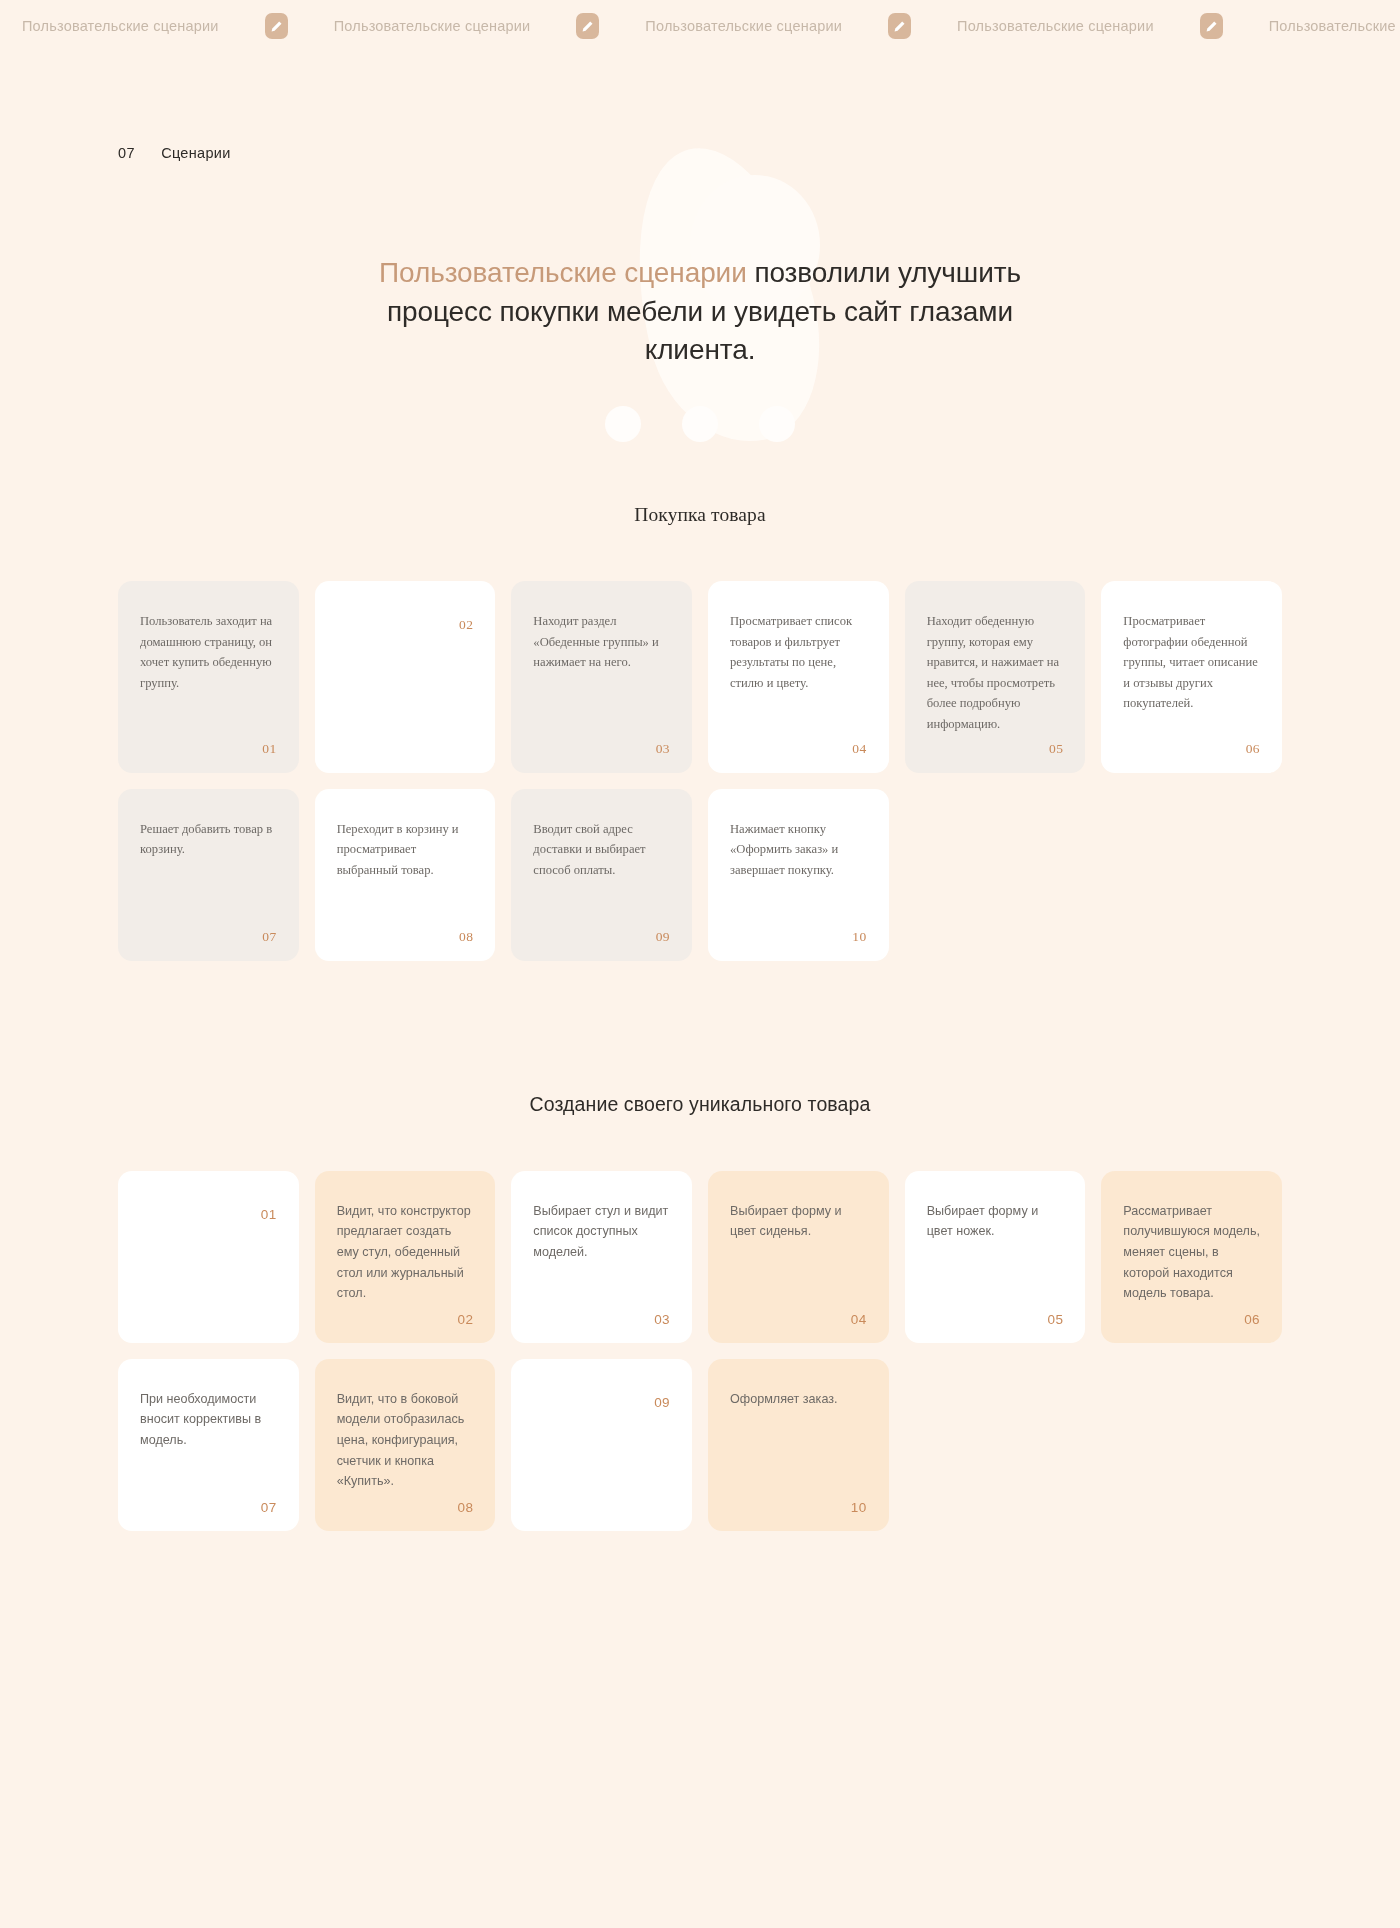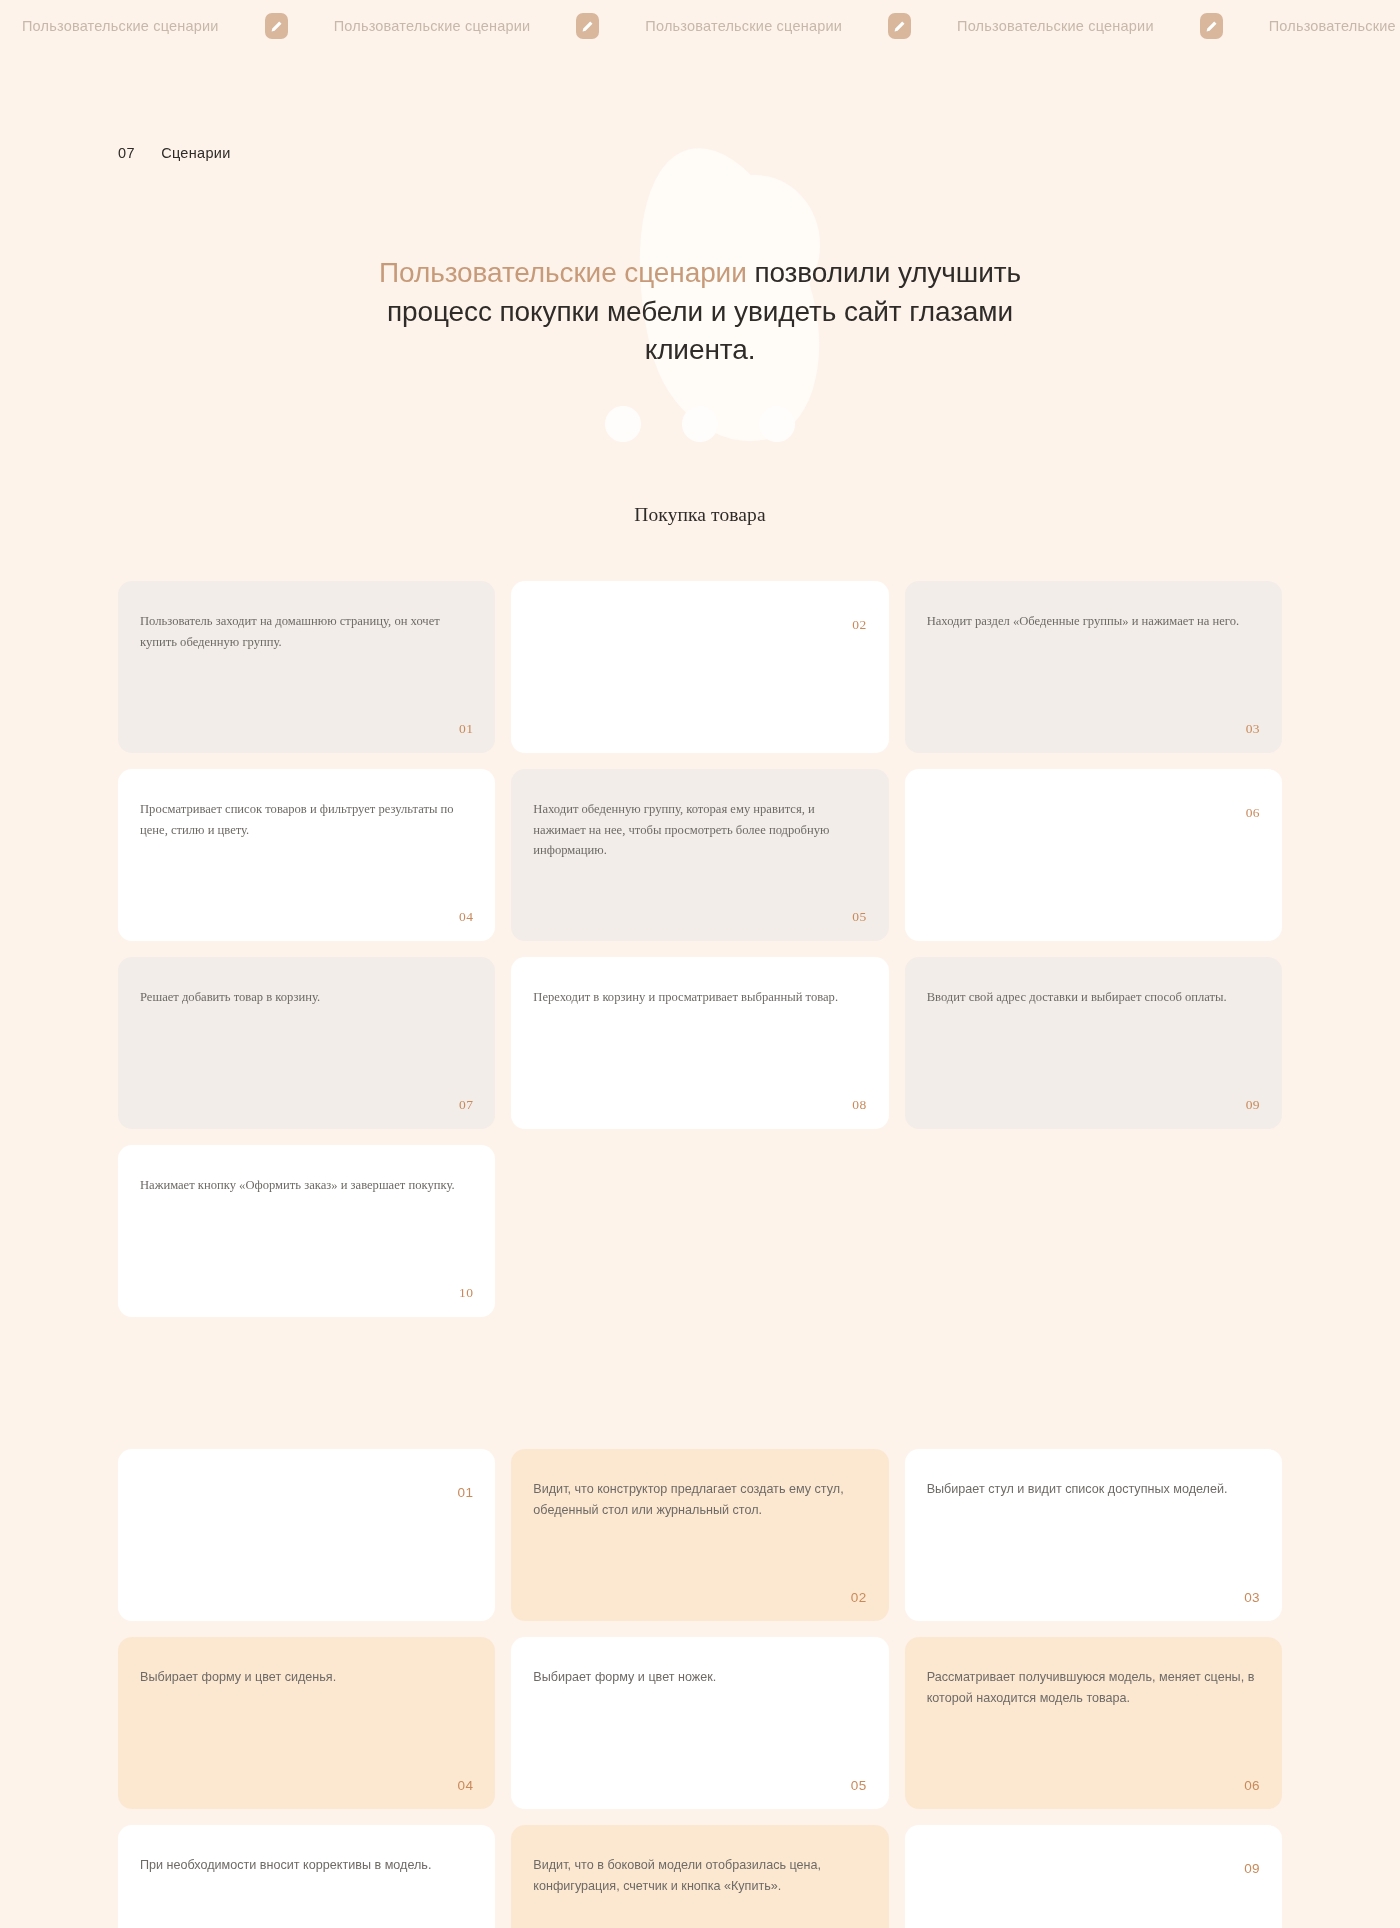--- a/index.html
+++ b/index.html
@@ -151,21 +151,21 @@
     font-size: 19.5px;
     font-weight: 400;
     color: #2E2B28;
     letter-spacing: .1px;
   }
 
   .grid {
     width: 1164px;
     margin: 0 auto;
     display: grid;
-    grid-template-columns: repeat(3, 1fr);
+    grid-template-columns: repeat(6, 1fr);
     column-gap: 16px;
     row-gap: 16px;
     margin-top: 55px;
   }
 
   .card {
     border-radius: 14px;
     padding: 30px 22px 16px 22px;
     min-height: 172px;
     display: flex;
@@ -275,20 +275,21 @@
         </div>
         <div class="card white">
           <div class="body">Просматривает список товаров и фильтрует результаты по цене, стилю и цвету.</div>
           <div class="num">04</div>
         </div>
         <div class="card tint1">
           <div class="body">Находит обеденную группу, которая ему нравится, и нажимает на нее, чтобы просмотреть более подробную информацию.</div>
           <div class="num">05</div>
         </div>
         <div class="card white">
+          <div class="body">Просматривает фотографии обеденной группы, читает описание и отзывы других покупателей.</div>
           <div class="num">06</div>
         </div>
         <div class="card tint1">
           <div class="body">Решает добавить товар в корзину.</div>
           <div class="num">07</div>
         </div>
         <div class="card white">
           <div class="body">Переходит в корзину и просматривает выбранный товар.</div>
           <div class="num">08</div>
         </div>
@@ -296,20 +297,21 @@
           <div class="body">Вводит свой адрес доставки и выбирает способ оплаты.</div>
           <div class="num">09</div>
         </div>
         <div class="card white">
           <div class="body">Нажимает кнопку «Оформить заказ» и завершает покупку.</div>
           <div class="num">10</div>
         </div>
       </div>
     </section>
     <section class="section sec2">
+      <h2 class="section-title">Создание своего уникального товара</h2>
       <div class="grid">
         <div class="card white">
           <div class="num">01</div>
         </div>
         <div class="card tint2">
           <div class="body">Видит, что конструктор предлагает создать ему стул, обеденный стол или журнальный стол.</div>
           <div class="num">02</div>
         </div>
         <div class="card white">
           <div class="body">Выбирает стул и видит список доступных моделей.</div>

